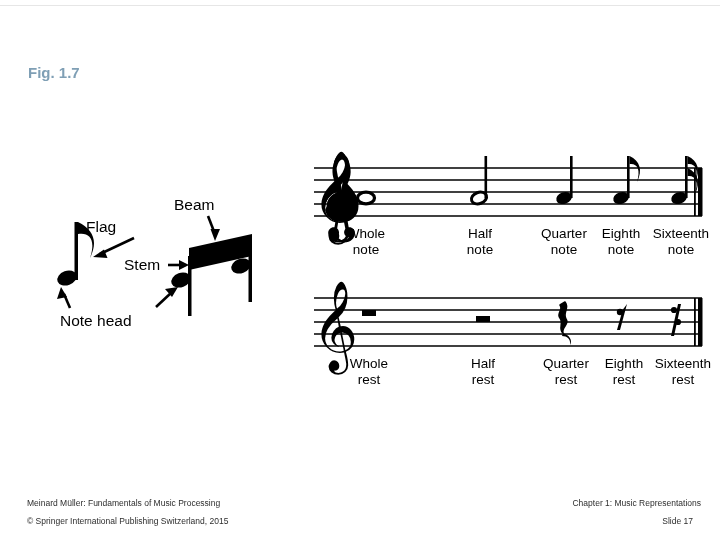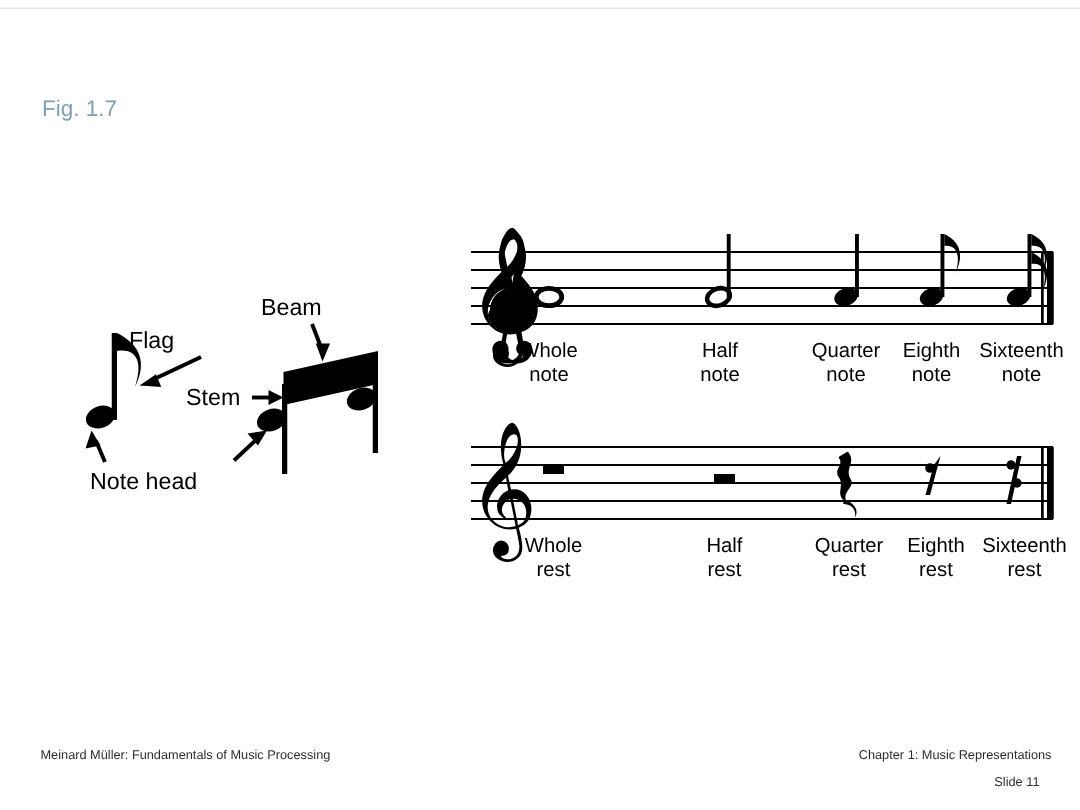--- a/index.html
+++ b/index.html
@@ -38,21 +38,21 @@
     font-weight: normal;
     letter-spacing: 0.2px;
     white-space: nowrap;
   }
   .subtitle {
     position: absolute;
     left: 28px;
     top: 64px;
     font-size: 15px;
     color: #7f9fb5;
-    font-weight: normal;
+    font-weight: bold;
     white-space: nowrap;
   }
   .footer-left-1 {
     position: absolute;
     left: 27px;
     top: 498px;
     font-size: 8.5px;
     color: #2d2d2d;
     white-space: nowrap;
     text-align: center;
@@ -278,16 +278,17 @@
 
           <text x="659" y="238" font-size="13.5" text-anchor="middle" fill="#000">Sixteenth</text>
           <text x="659" y="254" font-size="13.5" text-anchor="middle" fill="#000">rest</text>
         </g>
       </g>
 
     </svg>
   </div>
 
   <div class="footer-left-1">Meinard Müller: Fundamentals of Music Processing</div>
+  <div class="footer-left-2">© Springer International  Publishing Switzerland, 2015</div>
   <div class="footer-right-1">Chapter 1: Music Representations</div>
-  <div class="footer-right-2">Slide  11</div>
+  <div class="footer-right-2">Slide  17</div>
 
 </div>
 
 </body></html>

